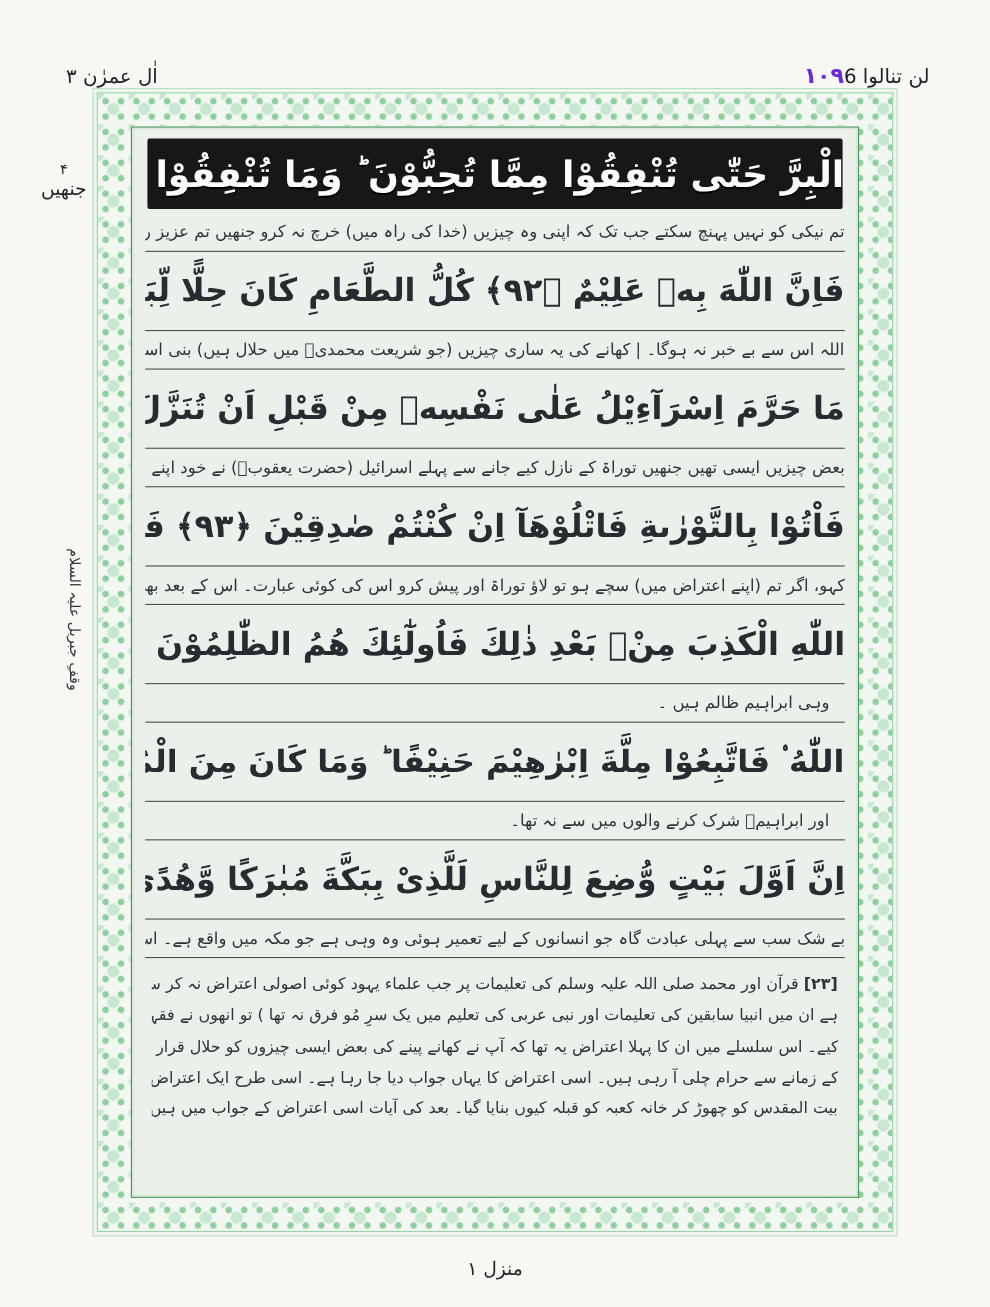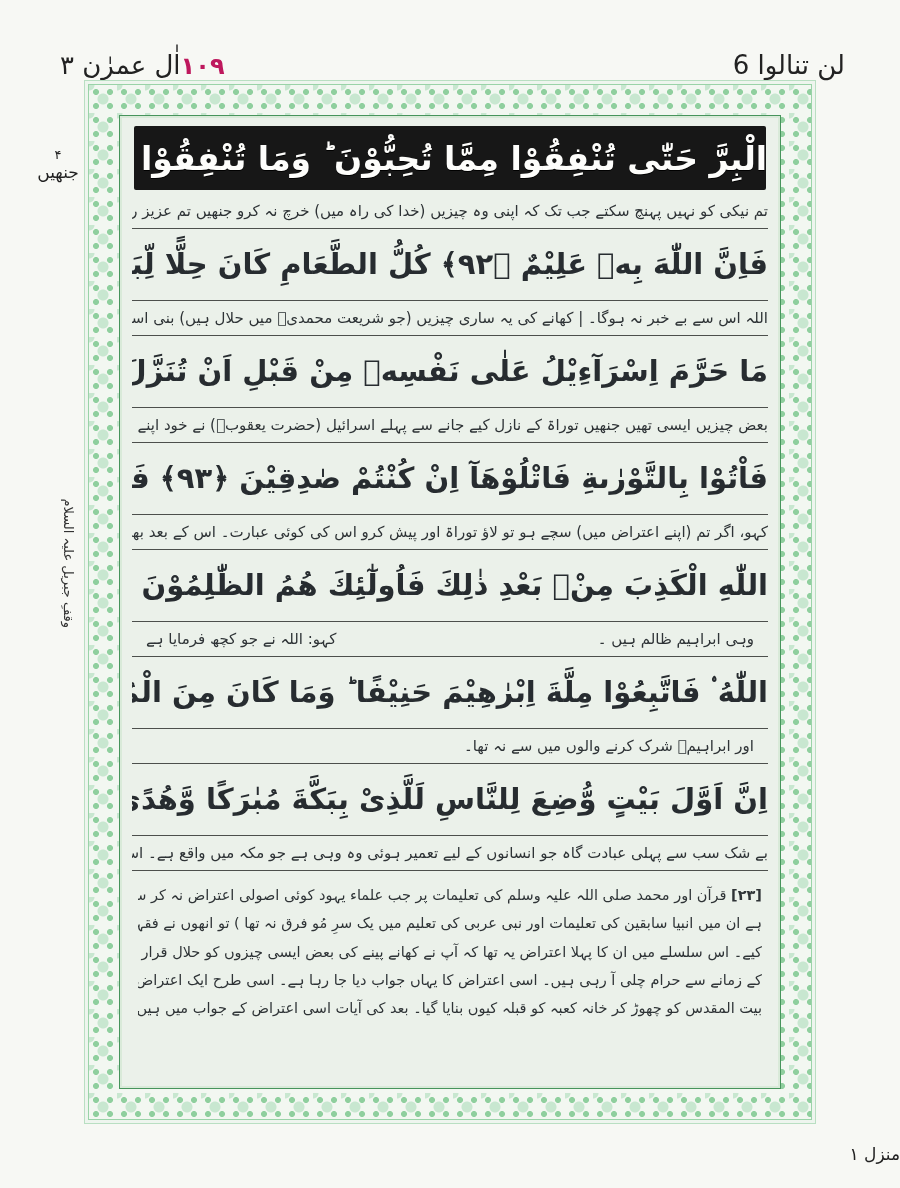--- a/index.html
+++ b/index.html
@@ -9,22 +9,22 @@
     font-family:"DejaVu Sans", sans-serif;
     color:#2c3033;
     overflow:hidden;
   }
   
   .header{
     position:absolute;left:60px;right:55px;top:38px;height:42px;
     display:flex;flex-direction:row;align-items:flex-end;
     direction:rtl;
   }
-  .header .h-right,.header .h-left{flex:0 0 auto;font-size:26px;color:#222;}
-  .header .h-center{flex:1 1 auto;text-align:left;font-size:24px;font-weight:bold;color:#be185d;}
+  .header .h-right,.header .h-left{flex:0 0 auto;font-size:18px;color:#222;}
+  .header .h-center{flex:1 1 auto;text-align:right;font-size:20px;font-weight:bold;color:#6d28d9;}
   
   .frame{
     position:absolute;left:88px;top:84px;width:724px;height:1036px;
     box-sizing:border-box;
     padding:30px;
     background-color:#f2f7f1;
     background-image:
       radial-gradient(circle at 7px 7px, #8fcf9e 2.6px, rgba(0,0,0,0) 3.4px),
       radial-gradient(circle at 0px 0px, #c8e7d0 5px, rgba(0,0,0,0) 6px),
       radial-gradient(circle at 14px 14px, #c8e7d0 5px, rgba(0,0,0,0) 6px);
@@ -80,21 +80,21 @@
     text-align:center;font-size:17px;color:#222;line-height:1.15;
   }
   .juz .juz-num{font-size:13px;display:block;}
   .waqf{
     position:absolute;left:8px;top:560px;width:110px;height:26px;
     transform:rotate(90deg);transform-origin:55px 13px;
     font-size:13px;color:#333;text-align:center;white-space:nowrap;
   }
   .manzil{
     position:absolute;left:0;right:0;bottom:24px;
-    text-align:right;font-size:17px;color:#222;
+    text-align:center;font-size:17px;color:#222;
   }
 </style>
 </head>
 <body>
 
 <div class="header">
   <div class="h-right">لن تنالوا 6</div>
   <div class="h-center">١٠٩</div>
   <div class="h-left">اٰل عمرٰن ٣</div>
 </div>
@@ -115,21 +115,20 @@
     <div class="row row-arabic">فَاِنَّ اللّٰهَ بِهٖ عَلِيْمٌ ﴿٩٢﴾ كُلُّ الطَّعَامِ كَانَ حِلًّا لِّبَنِىْٓ اِسْرَآءِيْلَ اِلَّا</div>
     <div class="row row-urdu">اللہ اس سے بے خبر نہ ہوگا۔ | کھانے کی یہ ساری چیزیں (جو شریعت محمدیؐ میں حلال ہیں) بنی اسرائیل کے لیے بھی حلال تھیں، [٢٣] البتہ</div>
     <div class="row row-arabic">مَا حَرَّمَ اِسْرَآءِيْلُ عَلٰى نَفْسِهٖ مِنْ قَبْلِ اَنْ تُنَزَّلَ التَّوْرٰىةُ ؕ قُلْ</div>
     <div class="row row-urdu">بعض چیزیں ایسی تھیں جنھیں توراۃ کے نازل کیے جانے سے پہلے اسرائیل (حضرت یعقوبؑ) نے خود اپنے اوپر حرام کر لیا تھا۔ ان سے</div>
     <div class="row row-arabic">فَاْتُوْا بِالتَّوْرٰىةِ فَاتْلُوْهَآ اِنْ كُنْتُمْ صٰدِقِيْنَ ﴿٩٣﴾ فَمَنِ افْتَرٰى عَلَى</div>
     <div class="row row-urdu">کہو، اگر تم (اپنے اعتراض میں) سچے ہو تو لاؤ توراۃ اور پیش کرو اس کی کوئی عبارت۔ اس کے بعد بھی جو لوگ اپنی جھوٹی گھڑی ہوئی</div>
     <div class="row row-arabic">اللّٰهِ الْكَذِبَ مِنْۢ بَعْدِ ذٰلِكَ فَاُولٰٓئِكَ هُمُ الظّٰلِمُوْنَ ﴿٩٤﴾ قُلْ صَدَقَ</div>
 
     <div class="row row-urdu spread">
       <span>وہی ابراہیم ظالم ہیں ۔</span>
-      <span>کہو: اللہ نے جو کچھ فرمایا ہے</span>
     </div>
 
     <div class="row row-arabic">اللّٰهُ ۟ فَاتَّبِعُوْا مِلَّةَ اِبْرٰهِيْمَ حَنِيْفًا ؕ وَمَا كَانَ مِنَ الْمُشْرِكِيْنَ ﴿٩٥﴾</div>
 
     <div class="row row-urdu spread">
       <span>اور ابراہیمؑ شرک کرنے والوں میں سے نہ تھا۔</span>
     </div>
 
     <div class="row row-arabic">اِنَّ اَوَّلَ بَيْتٍ وُّضِعَ لِلنَّاسِ لَلَّذِىْ بِبَكَّةَ مُبٰرَكًا وَّهُدًى</div>
     <div class="row row-urdu">بے شک سب سے پہلی عبادت گاہ جو انسانوں کے لیے تعمیر ہوئی وہ وہی ہے جو مکہ میں واقع ہے۔ اس کو خیر و برکت دی گئی تھی اور تمام</div>

